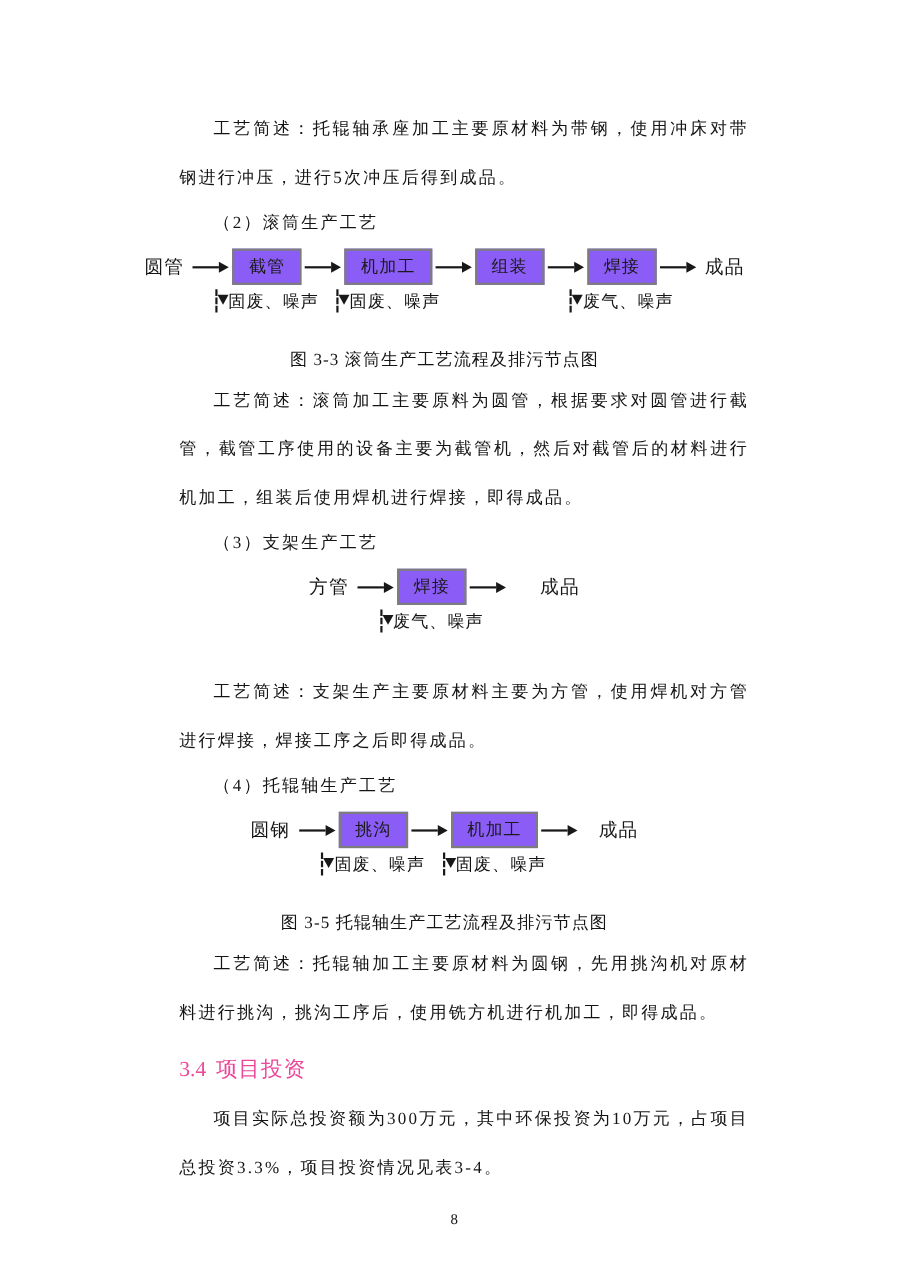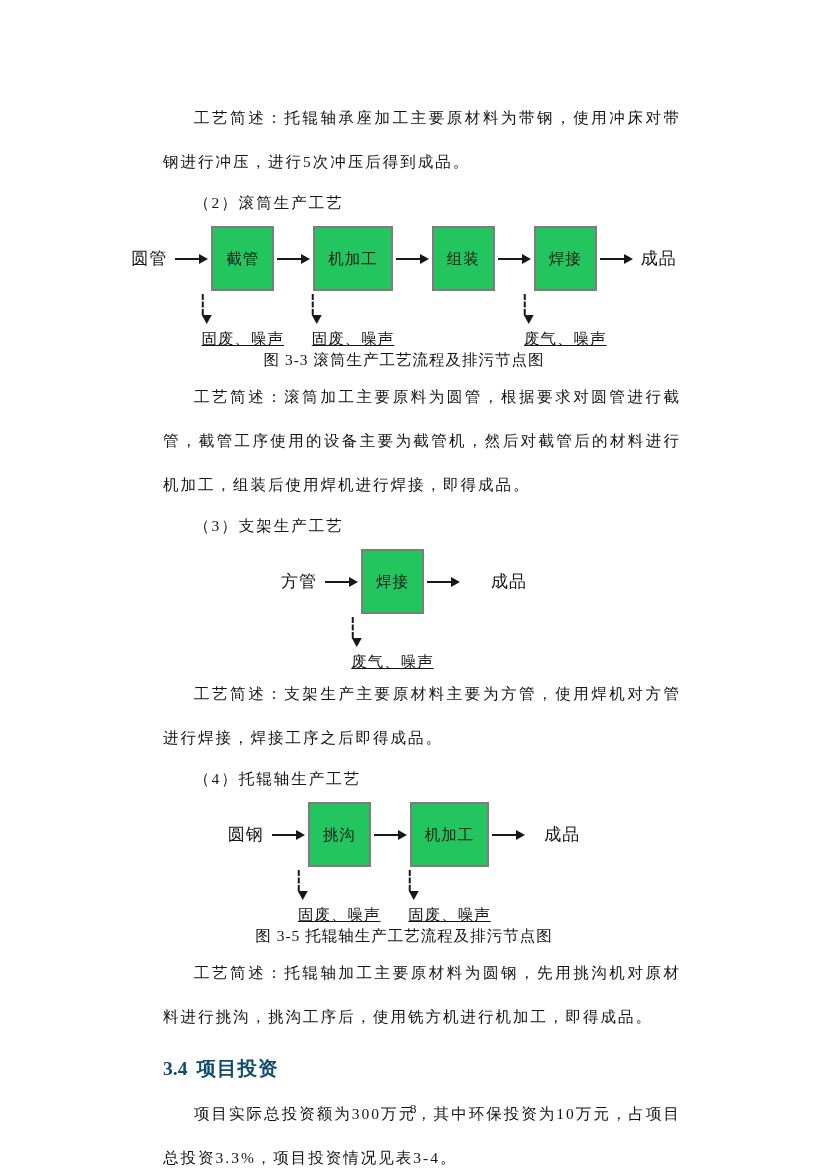--- a/index.html
+++ b/index.html
@@ -35,66 +35,65 @@
     display: flex;
     align-items: center;
     justify-content: center;
     padding: 4px 0 58px 0;
   }
   .flow-label { font-size: 17px; white-space: nowrap; margin: 0 5px; }
   .box-wrap { position: relative; display: inline-flex; }
   .flow-box {
     display: inline-block;
     border: 2px solid #7d7d7d;
-    background: #22c55e;
-    padding: 19px 13px;
+    background: #8b5cf6;
+    padding: 3px 13px;
     font-size: 15.5px;
     line-height: 23px;
     white-space: nowrap;
     color: #1a1a1a;
   }
   .harrow { display: flex; align-items: center; margin: 0 3px; }
   .harrow .shaft { width: 24px; height: 2px; background: #181818; }
   .harrow .head {
     width: 0; height: 0;
     border-left: 9px solid #181818;
     border-top: 5px solid transparent;
     border-bottom: 5px solid transparent;
   }
   .drop {
     position: absolute;
     top: 100%;
     left: 50%;
     transform: translateX(-50%);
     display: flex;
-    flex-direction: column;
-    align-items: flex-start;
-    text-decoration: underline;
+    flex-direction: row;
+    align-items: center;
   }
   .vdash { height: 21px; width: 0; border-left: 2px dashed #181818; margin-top: 3px; }
   .vhead {
     width: 0; height: 0;
     border-top: 9px solid #181818;
     border-left: 5px solid transparent;
     border-right: 5px solid transparent;
   }
   .waste { margin-top: 5px; font-size: 15.5px; white-space: nowrap; }
   .fig-caption {
     text-align: center;
     font-size: 15.5px;
     line-height: 22px;
     letter-spacing: 1px;
     margin: 0 0 4px 0;
   }
   .section-heading {
     margin: 14px 0 8px 0;
     font-size: 19.5px;
     line-height: 30px;
-    font-weight: bold;
-    color: #0c4a6e;
+    font-weight: normal;
+    color: #ec4899;
   }
   .section-heading .sec-num { font-family: "Liberation Serif", serif; margin-right: 9px; }
   .section-heading .sec-title { font-family: "Liberation Sans", "DejaVu Sans", sans-serif; letter-spacing: 1px; }
   .page-number {
     position: absolute;
     left: 0; right: 0;
     bottom: 52px;
     text-align: center;
     font-size: 13.5px;
     letter-spacing: 0;

